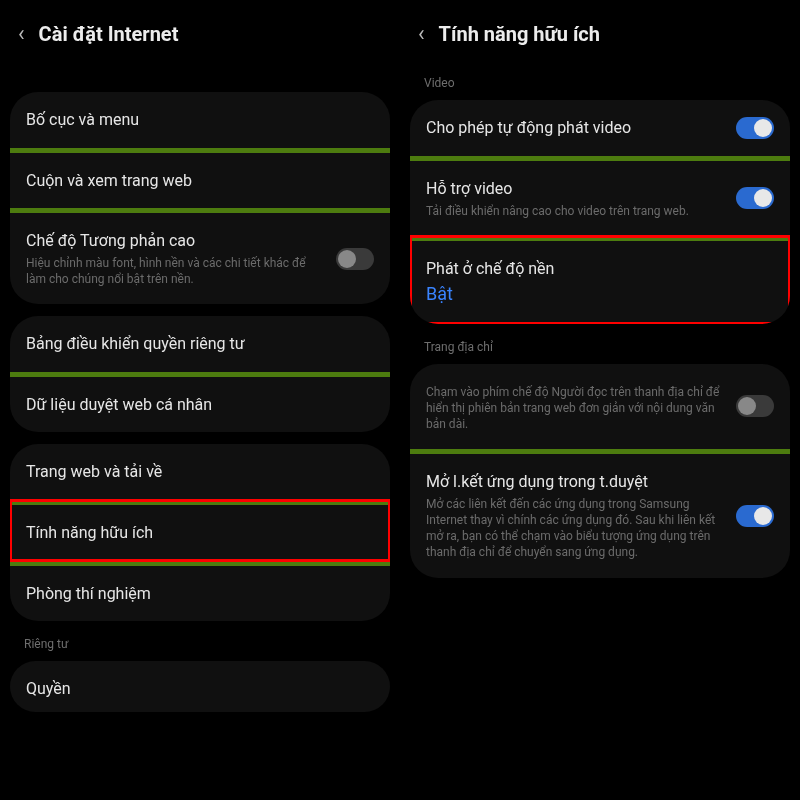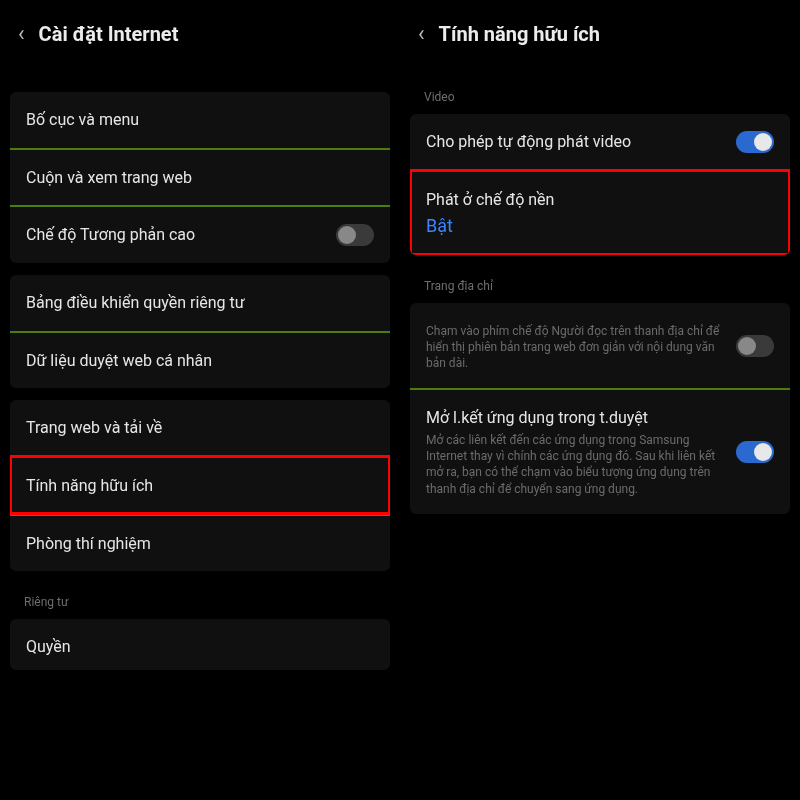--- a/index.html
+++ b/index.html
@@ -30,33 +30,33 @@
     line-height: 1;
     cursor: pointer;
   }
   .header-title {
     font-size: 20px;
     font-weight: 700;
     color: #ececec;
   }
   .group {
     background: #101010;
-    border-radius: 6px;
+    border-radius: 28px;
     margin: 6px 10px 12px 10px;
     overflow: hidden;
   }
   .row {
     padding: 17px 16px 17px 16px;
     display: flex;
     align-items: center;
     justify-content: space-between;
     cursor: pointer;
   }
   .row + .row {
-    border-top: 2px solid #4d7c0f;
+    border-top: 5px solid #4d7c0f;
   }
   .row-text {
     flex: 1;
     min-width: 0;
   }
   .row-title {
     font-size: 16px;
     color: #e6e6e6;
     line-height: 1.35;
   }
@@ -67,21 +67,21 @@
     margin-top: 3px;
   }
   .row-sub.blue {
     color: #3a84ff;
     font-size: 18px;
   }
   .section-label {
     font-size: 12px;
     color: #6e6e6e;
     padding: 4px 24px 4px 24px;
-    margin-top: 20px;
+    margin-top: 6px;
   }
   .toggle {
     width: 38px;
     height: 22px;
     border-radius: 11px;
     position: relative;
     flex-shrink: 0;
     margin-left: 12px;
   }
   .toggle .knob {
@@ -126,20 +126,21 @@
         </div>
     </div>
     <div class="row">
       <div class="row-text">
           <div class="row-title">Cuộn và xem trang web</div>
         </div>
     </div>
     <div class="row">
       <div class="row-text">
         <div class="row-title">Chế độ Tương phản cao</div>
+        <div class="row-sub">Hiệu chỉnh màu font, hình nền và các chi tiết khác để làm cho chúng nổi bật trên nền.</div>
       </div>
       <div class="toggle off">
           <div class="knob"></div>
         </div>
     </div>
   </div>
 
   <div class="group">
     <div class="row">
       <div class="row-text">
@@ -192,20 +193,29 @@
 
   <div class="group">
     <div class="row">
       <div class="row-text">
           <div class="row-title">Cho phép tự động phát video</div>
         </div>
       <div class="toggle on">
           <div class="knob"></div>
         </div>
     </div>
+    <div class="row">
+      <div class="row-text">
+        <div class="row-title">Hỗ trợ video</div>
+        <div class="row-sub">Tải điều khiển nâng cao cho video trên trang web.</div>
+      </div>
+      <div class="toggle on">
+          <div class="knob"></div>
+        </div>
+    </div>
     <div class="row highlight">
       <div class="row-text">
         <div class="row-title">Phát ở chế độ nền</div>
         <div class="row-sub blue">Bật</div>
       </div>
     </div>
   </div>
 
   <div class="section-label">Trang địa chỉ</div>
 

